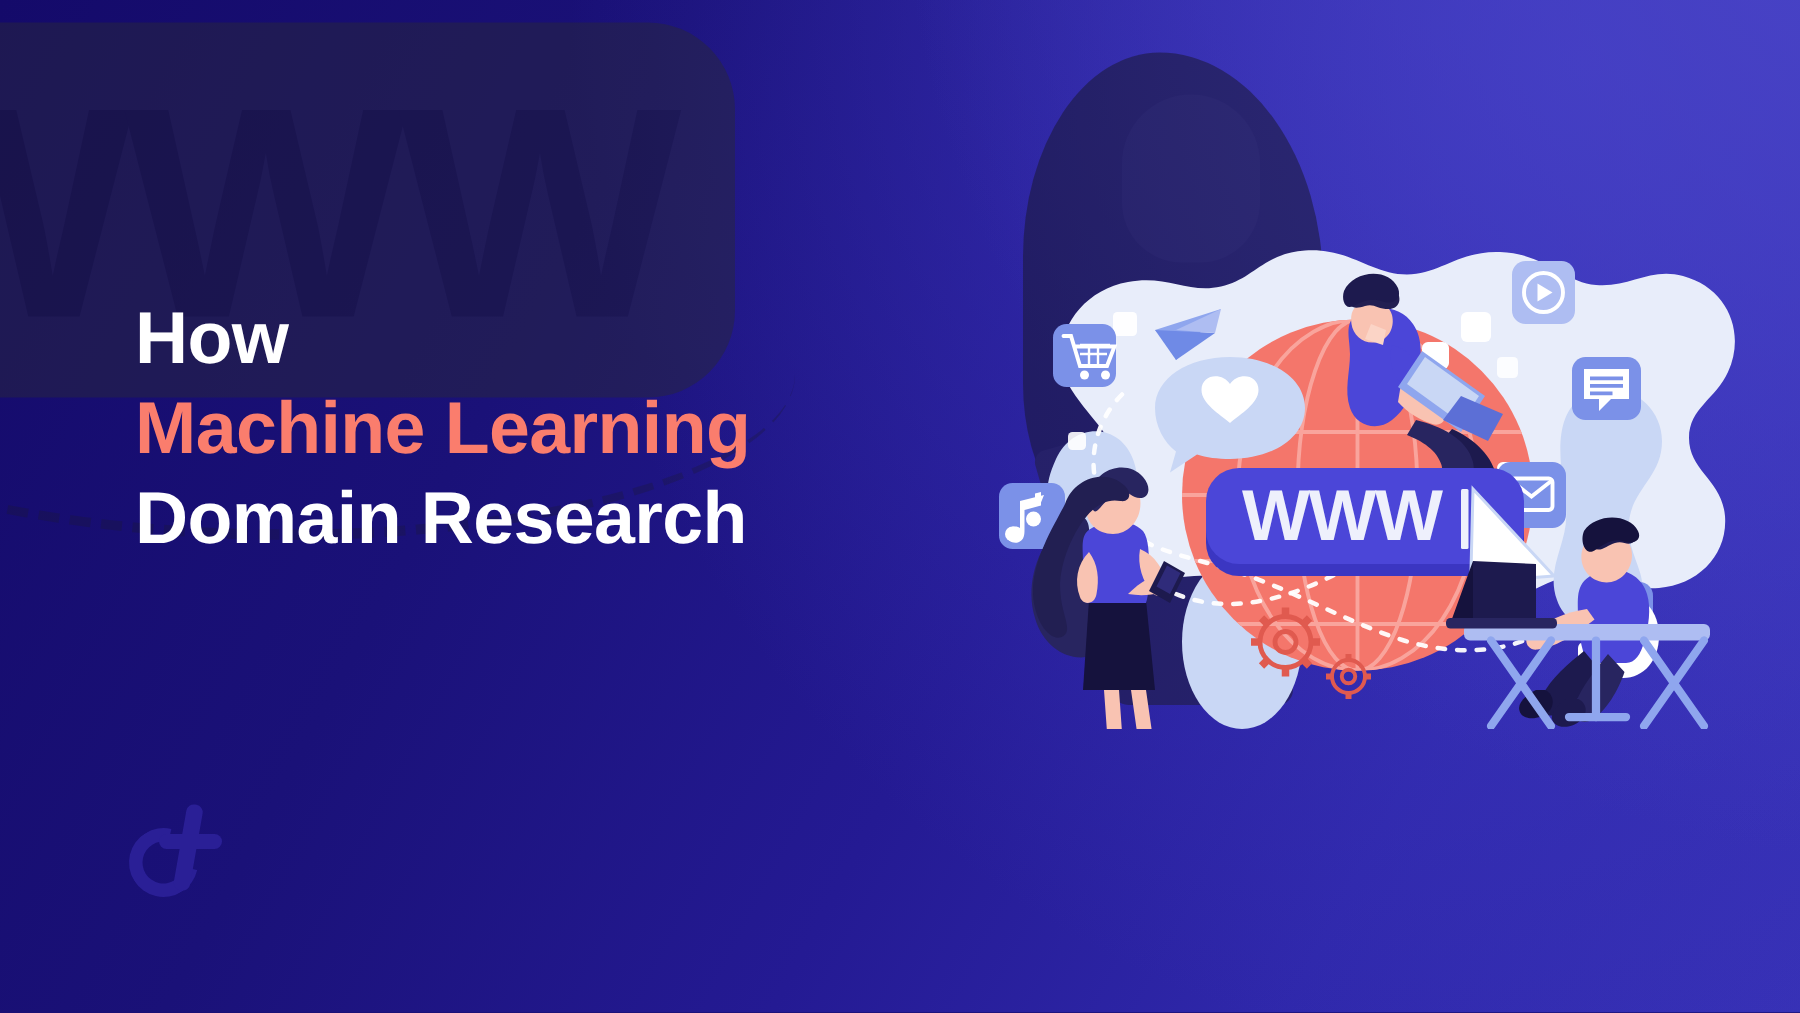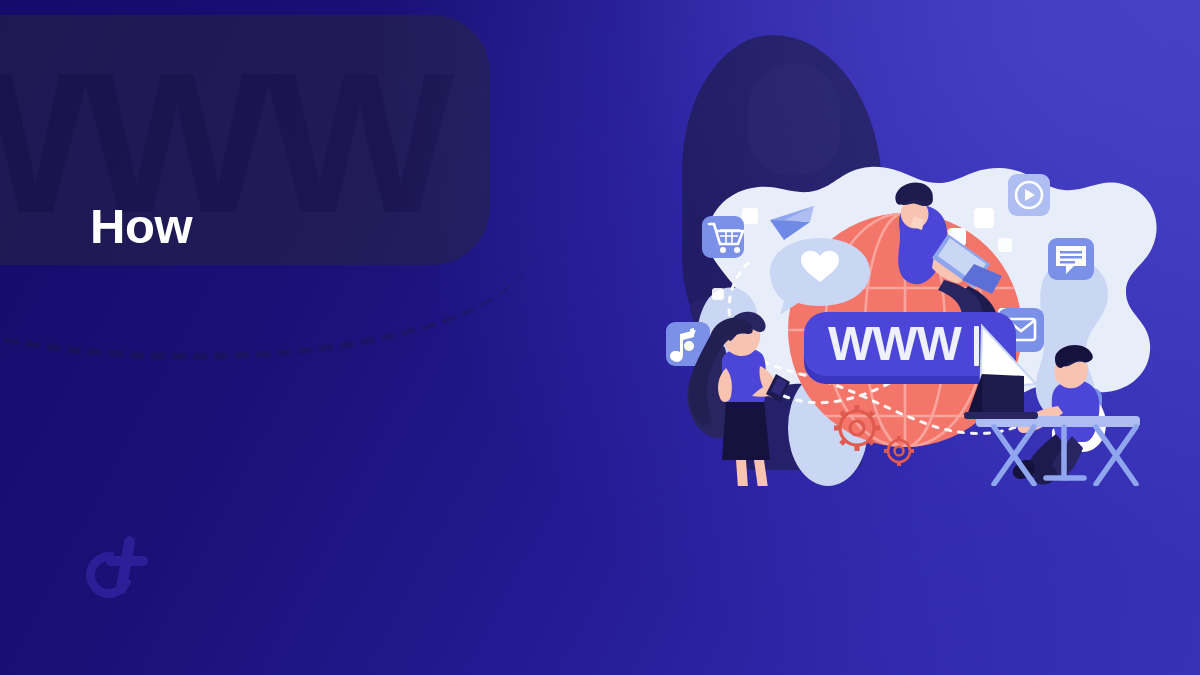--- a/index.html
+++ b/index.html
@@ -96,20 +96,22 @@
     <div class="wm-woman">
       <div class="wm-hair"></div>
       <div class="wm-head"></div>
       <div class="wm-torso"></div>
       <div class="wm-phone"></div>
     </div>
   </div>
 
   <h1 id="headline">
     <span class="ln">How</span>
+    <span class="ln accent">Machine Learning</span>
+    <span class="ln">Domain Research</span>
   </h1>
 
   <div id="logo">
     <div class="lg-c"></div>
     <div class="lg-stem"></div>
     <div class="lg-bar"></div>
   </div>
 
   <div id="art">
   <svg viewBox="0 0 512 332" xmlns="http://www.w3.org/2000/svg">

